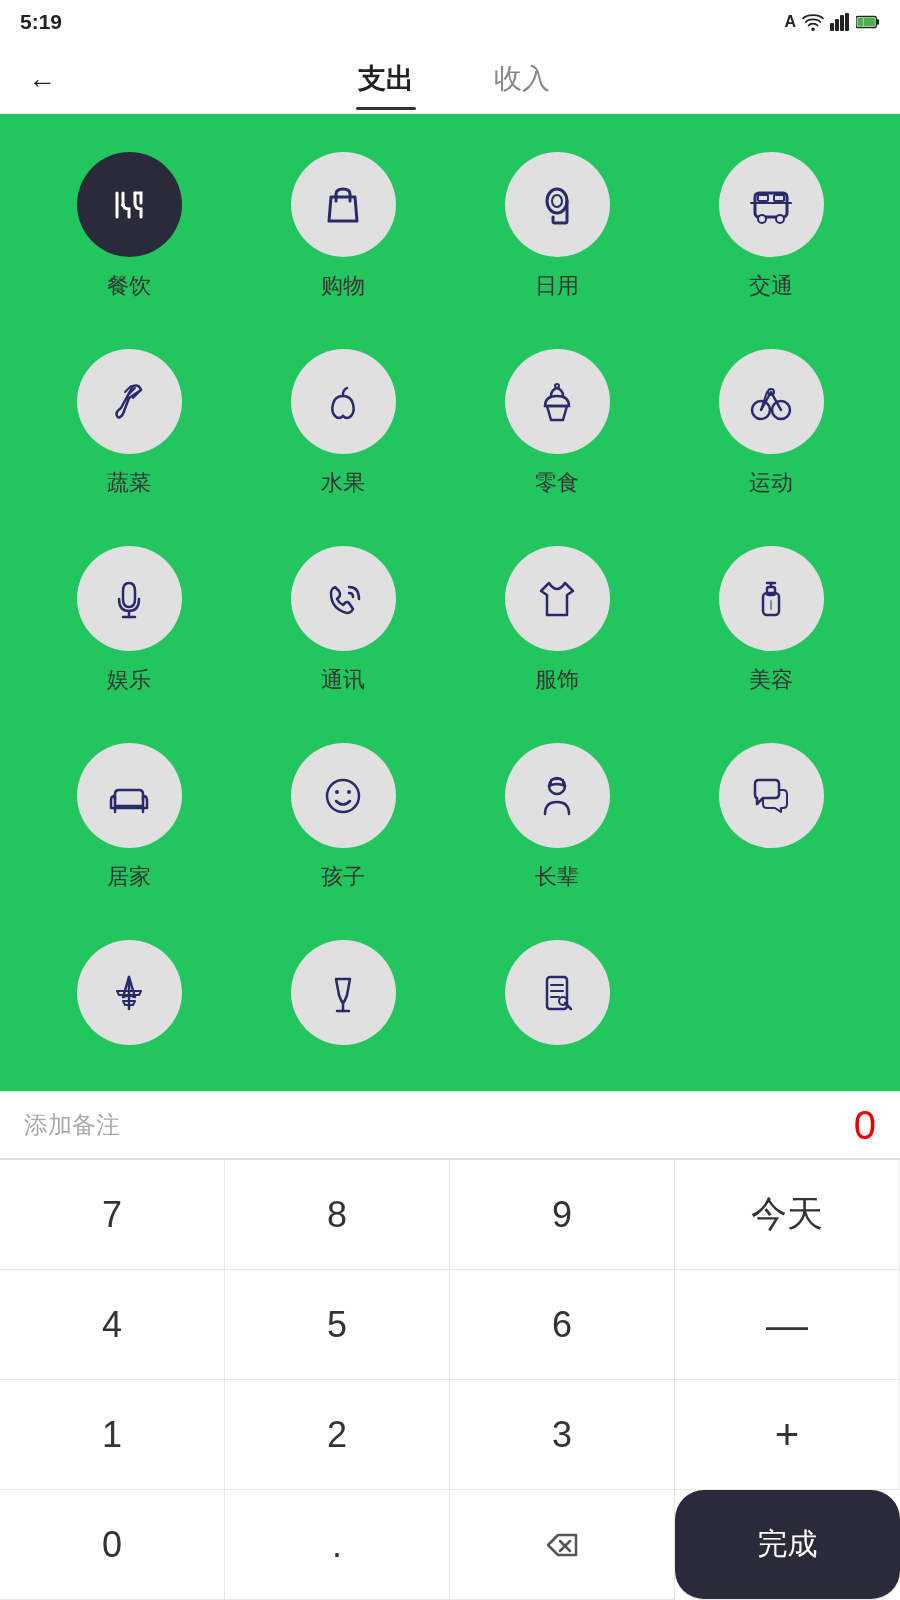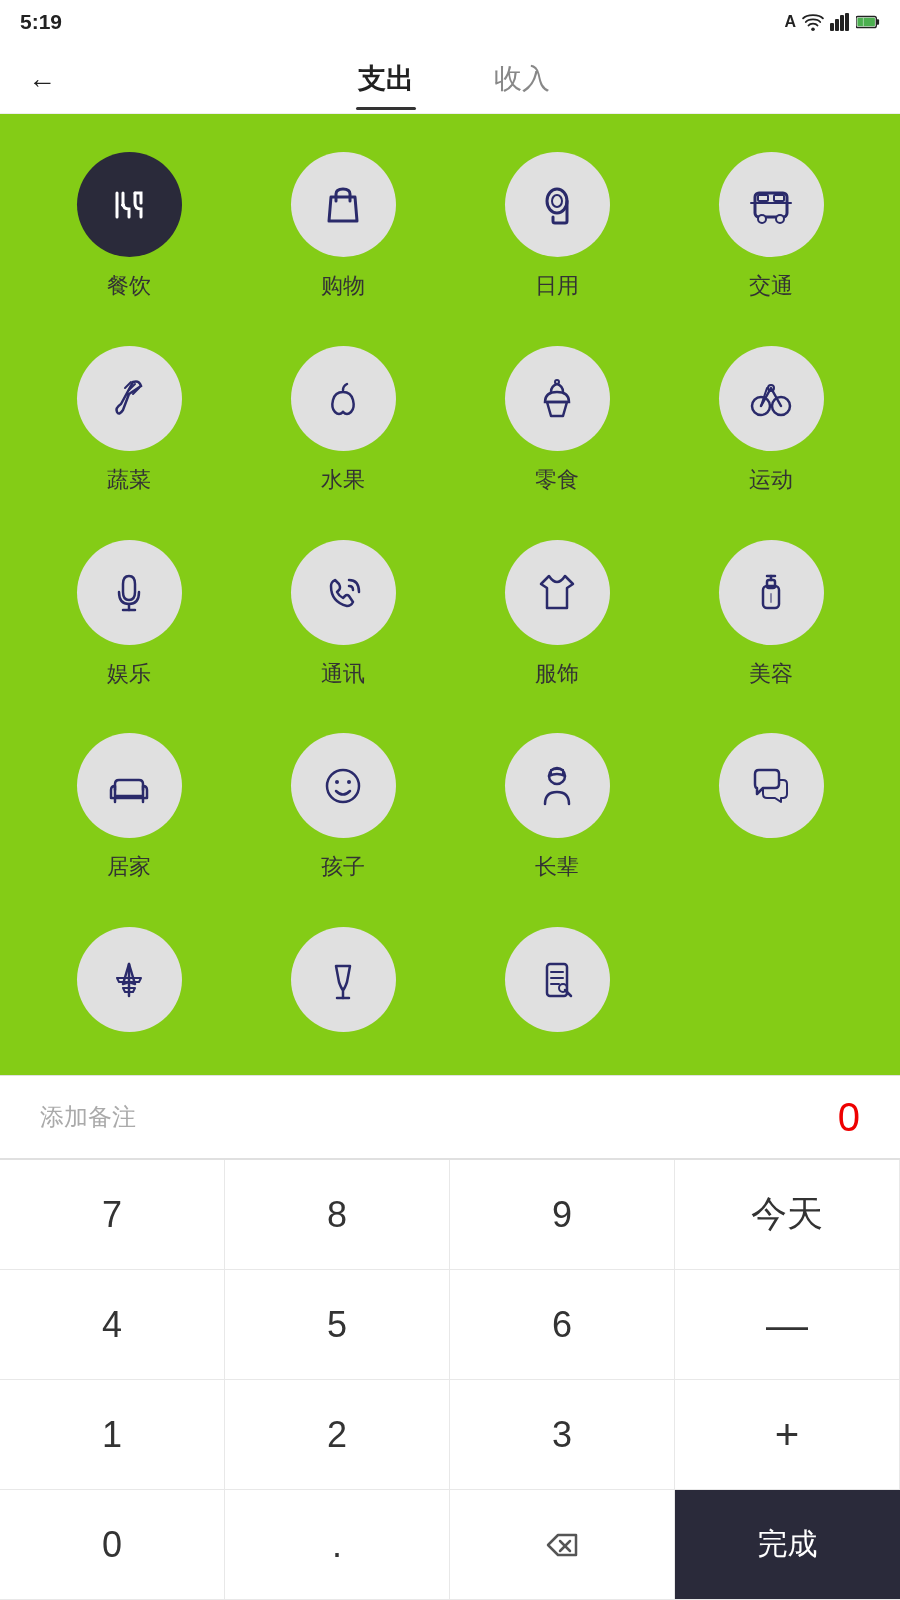--- a/index.html
+++ b/index.html
@@ -78,21 +78,21 @@
       left: 50%;
       transform: translateX(-50%);
       width: 60px;
       height: 3px;
       background: #333;
       border-radius: 2px;
     }
 
     
     .category-grid {
-      background: #84cc16;
+      background: #22c55e;
       padding: 20px 26px 10px;
       display: grid;
       grid-template-columns: repeat(4, 1fr);
       gap: 8px;
       flex: 1;
       overflow-y: auto;
     }
     .category-item {
       display: flex;
       flex-direction: column;
@@ -128,22 +128,22 @@
     .category-label {
       font-size: 22px;
       color: #333;
     }
 
     
     .note-row {
       background: #fff;
       display: flex;
       align-items: center;
-      padding: 0 40px;
-      height: 84px;
+      padding: 0 24px;
+      height: 68px;
       border-top: 1px solid #e0e0e0;
       border-bottom: 1px solid #e0e0e0;
     }
     .note-placeholder {
       flex: 1;
       font-size: 24px;
       color: #aaa;
     }
     .amount-display {
       font-size: 40px;
@@ -185,20 +185,21 @@
       font-size: 30px;
       border-right: none;
     }
     .numpad-key.zero {
       border-right: 1px solid #e8e8e8;
     }
     .numpad-key.dot {}
     .numpad-key.backspace {}
     .numpad-key:last-child {
       border-right: none;
+      border-radius: 29px;
     }
   </style>
 </head>
 <body>
 
 <div class="status-bar">
   <span class="status-time">5:19</span>
   <div class="status-icons">
     <span style="font-size:16px;font-weight:bold;">A</span>
     <svg width="22" height="18" viewBox="0 0 24 20">

